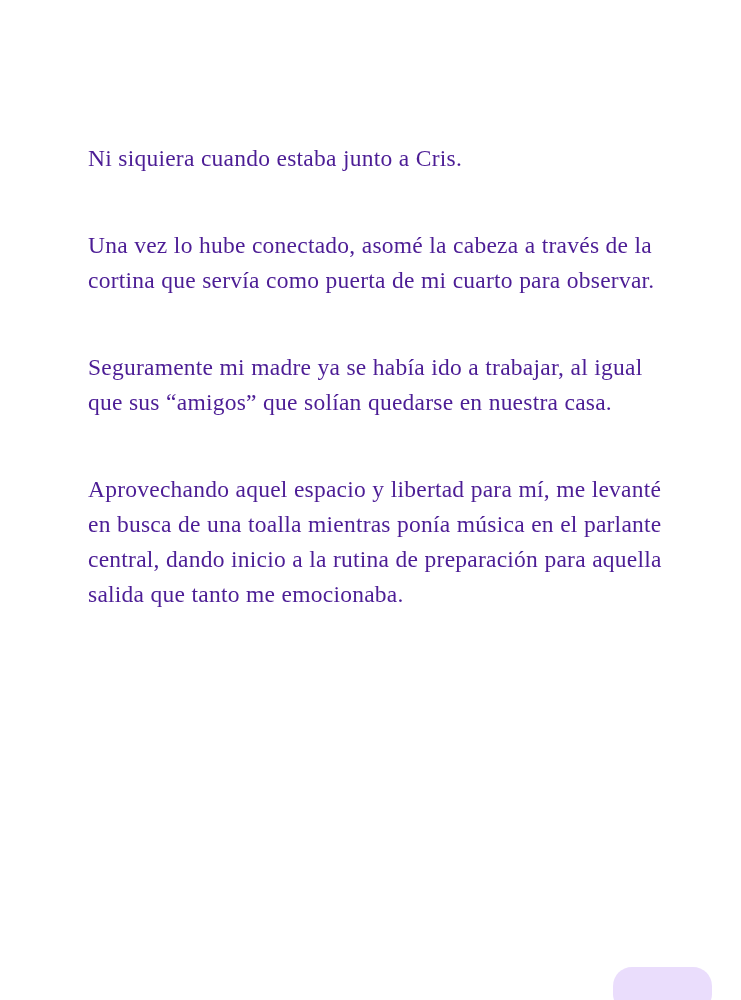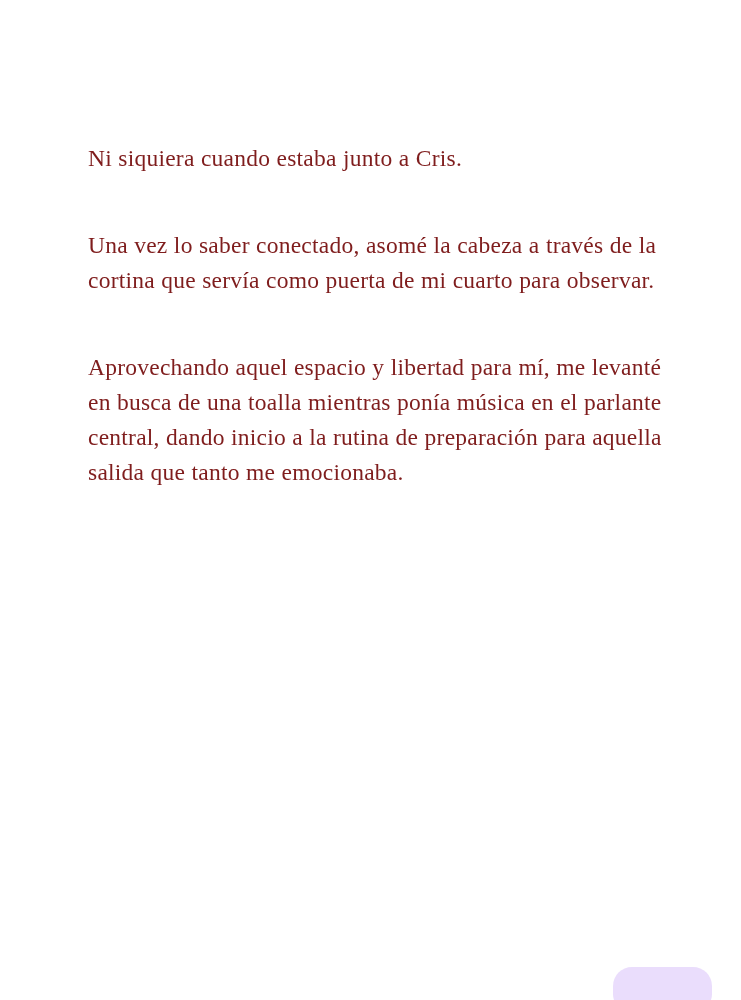--- a/index.html
+++ b/index.html
@@ -26,21 +26,21 @@
     position: absolute;
     left: 88px;
     top: 141px;
     width: 586px;
   }
 
   .para {
     margin: 0 0 52px 0;
     font-size: 23.5px;
     line-height: 35px;
-    color: #7f1d1d;
+    color: #4c1d95;
     text-align: left;
     letter-spacing: 0.01em;
     word-spacing: 0.01em;
     font-weight: 400;
     -webkit-font-smoothing: antialiased;
   }
 
   .para:last-child {
     margin-bottom: 0;
   }
@@ -57,19 +57,20 @@
     pointer-events: none;
   }
 </style>
 </head>
 <body>
 
 <div id="page">
 
   <article id="reader-text">
     <p class="para">Ni siquiera cuando estaba junto a Cris.</p>
-    <p class="para">Una vez lo saber conectado, asomé la cabeza a través de la cortina que servía como puerta de mi cuarto para observar.</p>
+    <p class="para">Una vez lo hube conectado, asomé la cabeza a través de la cortina que servía como puerta de mi cuarto para observar.</p>
+    <p class="para">Seguramente mi madre ya se había ido a trabajar, al igual que sus “amigos” que solían quedarse en nuestra casa.</p>
     <p class="para">Aprovechando aquel espacio y libertad para mí, me levanté en busca de una toalla mientras ponía música en el parlante central, dando inicio a la rutina de preparación para aquella salida que tanto me emocionaba.</p>
   </article>
 
   <div id="corner-shape"></div>
 
 </div>
 
 </body></html>

